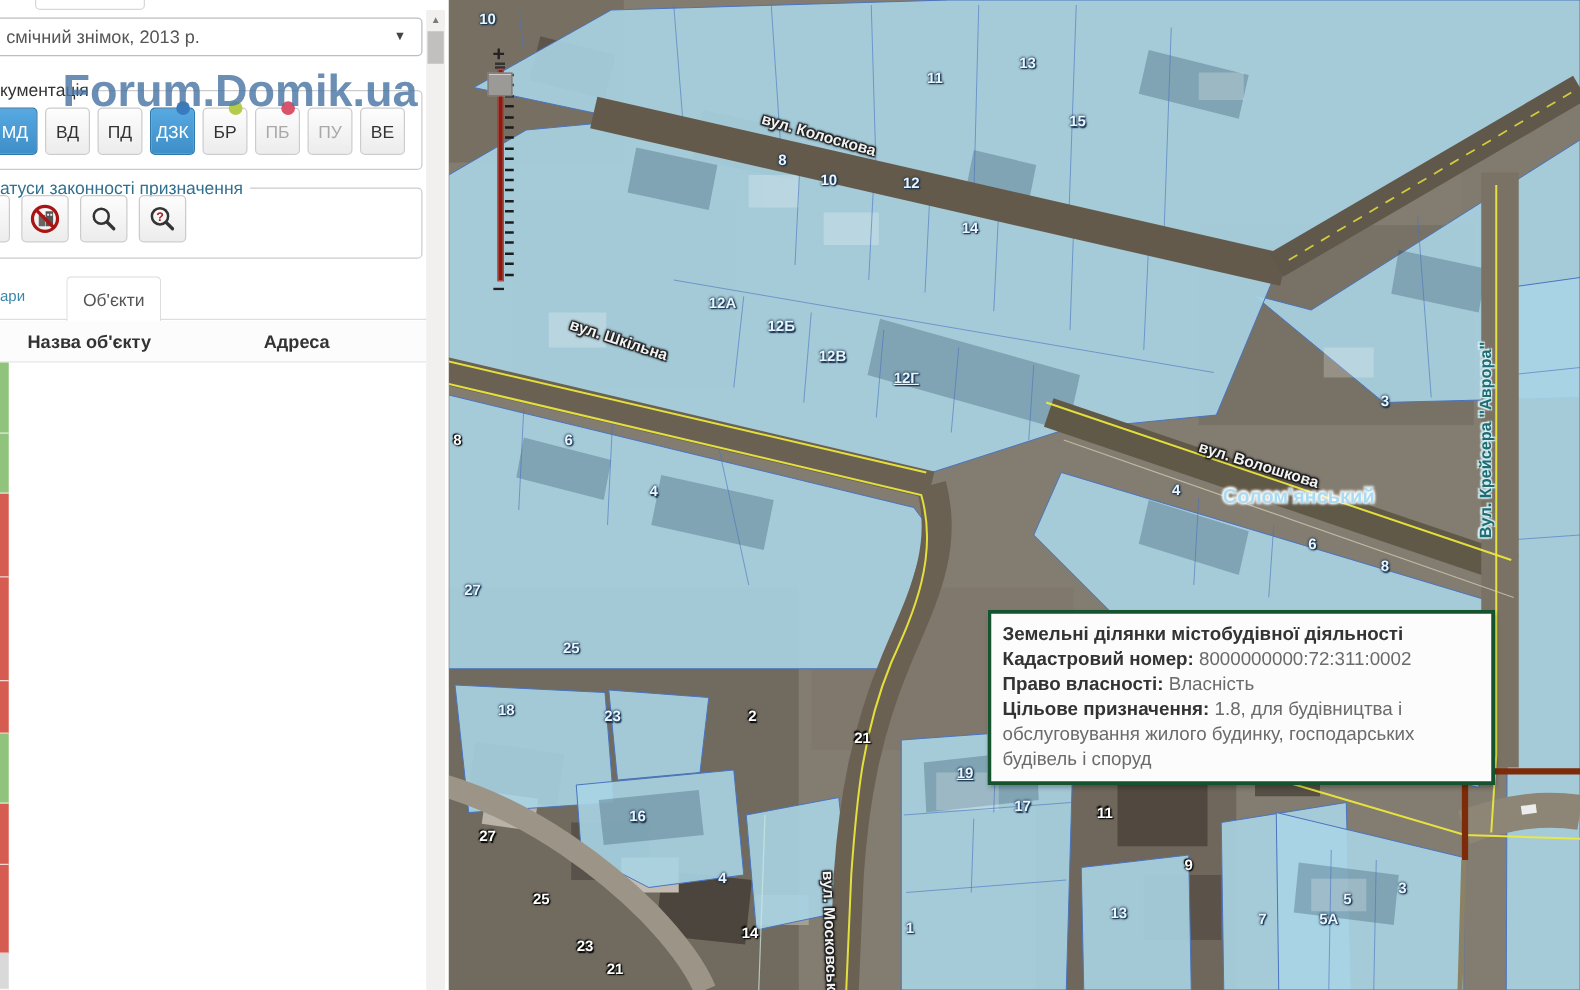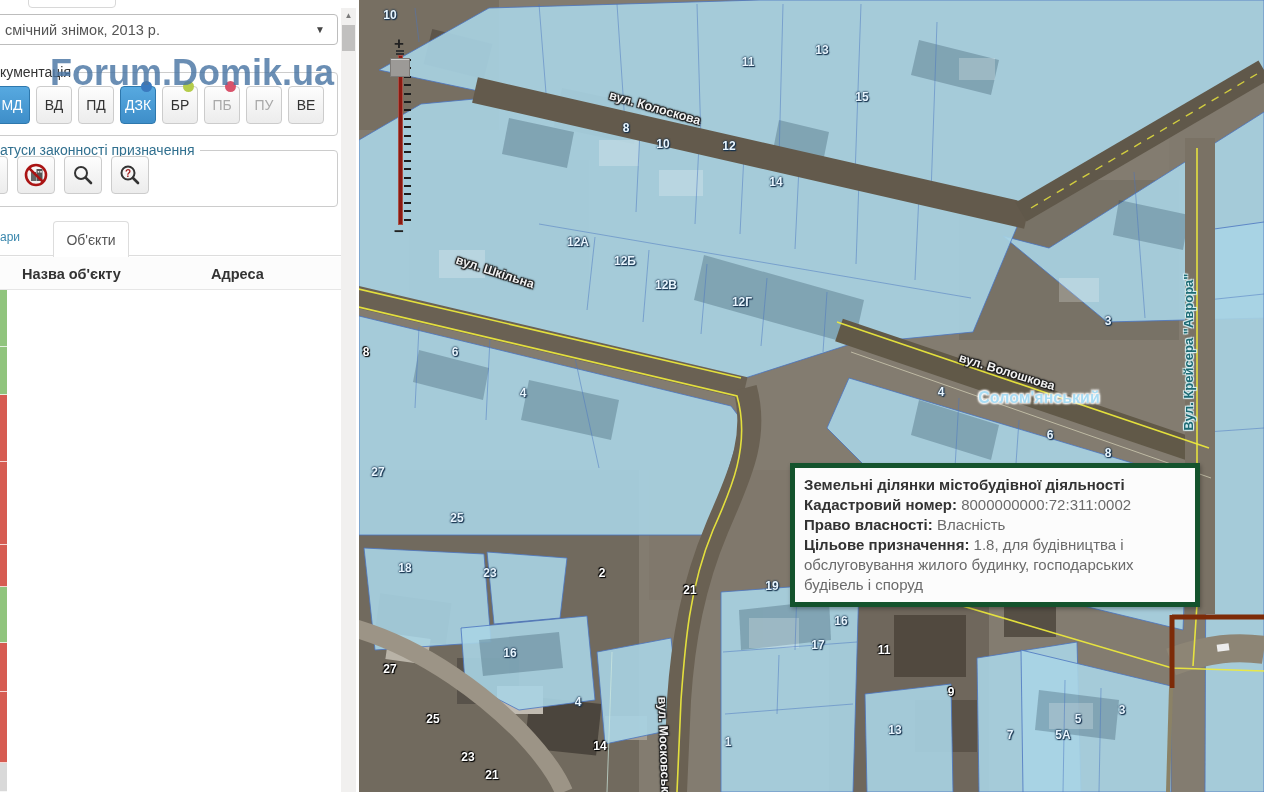--- a/index.html
+++ b/index.html
@@ -46,21 +46,21 @@
   .pnum{position:absolute;font-size:12px;font-weight:bold;color:#e9f6ff;white-space:nowrap;z-index:2;
     text-shadow:0 0 2px #16324e,0 0 2px #16324e,1px 1px 1px #16324e;transform:translate(-50%,-50%);}
   .pnum.dark{color:#fff;text-shadow:0 0 2px #000,1px 1px 1px #000,-1px -1px 1px #000;}
   .street-label{position:absolute;font-size:12.5px;font-weight:bold;color:#f2f2f2;white-space:nowrap;z-index:2;
     text-shadow:-1px -1px 1px #1c1c1c,1px -1px 1px #1c1c1c,-1px 1px 1px #1c1c1c,1px 1px 1px #1c1c1c,0 0 3px #000;}
   .street-label.kreys{color:#1d6b74;font-size:13px;
     text-shadow:-1px -1px 1px #d9f1f5,1px -1px 1px #d9f1f5,-1px 1px 1px #d9f1f5,1px 1px 1px #d9f1f5;}
   .street-label.district{color:#a9dcf3;font-size:16px;
     text-shadow:-1px -1px 2px #fff,1px -1px 2px #fff,-1px 1px 2px #fff,1px 1px 2px #fff;margin-left:44px;}
   
-  #tooltip{position:absolute;left:431px;top:463px;width:382px;background:#fcfcfc;border:5px solid #14532d;
+  #tooltip{position:absolute;left:431px;top:488px;width:382px;background:#fcfcfc;border:3px solid #14532d;
     box-shadow:1px 2px 4px rgba(0,0,0,.3);padding:7px 9px;font-size:15px;line-height:20px;color:#333;z-index:4;}
   .tt-title{font-weight:bold;color:#333;}
   .tt-label{font-weight:bold;color:#333;}
   .tt-val{color:#6b6b6b;}
   
   #zoomctl{position:absolute;left:28px;top:34px;width:26px;height:210px;z-index:3;}
   #z-plus{position:absolute;left:4px;top:0;width:16px;text-align:center;font-size:17px;font-weight:bold;color:#222;cursor:pointer;}
   .z-eq{position:absolute;left:9px;width:8px;height:0;border-top:2px solid #333;}
   #z-bar{position:absolute;left:11px;top:21px;width:3px;height:168px;background:#8b1a12;border:1px solid #a85046;box-sizing:content-box;}
   .z-tick{position:absolute;left:17px;width:7px;height:2px;background:#1d1d1d;}
@@ -210,35 +210,35 @@
       <div class="pnum" style="left: 389px; top: 62px;">11</div>
       <div class="pnum" style="left: 463px; top: 50px;">13</div>
       <div class="pnum" style="left: 503px; top: 97px;">15</div>
       <div class="pnum" style="left: 267px; top: 128px;">8</div>
       <div class="pnum" style="left: 304px; top: 144px;">10</div>
       <div class="pnum" style="left: 370px; top: 146px;">12</div>
       <div class="pnum" style="left: 417px; top: 182px;">14</div>
       <div class="pnum" style="left: 219px; top: 242px;">12А</div>
       <div class="pnum" style="left: 266px; top: 261px;">12Б</div>
       <div class="pnum" style="left: 307px; top: 285px;">12В</div>
-      <div class="pnum" style="left: 383px; top: 302px;">12Г</div>
+      <div class="pnum" style="left: 366px; top: 302px; text-decoration: underline;">12Г</div>
       <div class="pnum" style="left: 749px; top: 321px;">3</div>
       <div class="pnum dark" style="left: 7px; top: 352px;">8</div>
       <div class="pnum" style="left: 96px; top: 352px;">6</div>
       <div class="pnum" style="left: 164px; top: 393px;">4</div>
       <div class="pnum" style="left: 582px; top: 392px;">4</div>
       <div class="pnum" style="left: 691px; top: 435px;">6</div>
       <div class="pnum" style="left: 749px; top: 453px;">8</div>
       <div class="pnum" style="left: 19px; top: 472px;">27</div>
       <div class="pnum" style="left: 98px; top: 518px;">25</div>
       <div class="pnum" style="left: 46px; top: 568px;">18</div>
       <div class="pnum" style="left: 131px; top: 573px;">23</div>
       <div class="pnum dark" style="left: 243px; top: 573px;">2</div>
       <div class="pnum dark" style="left: 331px; top: 590px;">21</div>
-      <div class="pnum" style="left: 413px; top: 586px;">19</div>
+      <div class="pnum" style="left: 413px; top: 618px; text-decoration: underline;">19</div>
       <div class="pnum" style="left: 482px; top: 621px;">16</div>
       <div class="pnum" style="left: 459px; top: 645px;">17</div>
       <div class="pnum dark" style="left: 525px; top: 650px;">11</div>
       <div class="pnum dark" style="left: 592px; top: 692px;">9</div>
       <div class="pnum" style="left: 536px; top: 730px;">13</div>
       <div class="pnum" style="left: 704px; top: 698px; margin-top: 37px;">5А</div>
       <div class="pnum" style="left: 719px; top: 719px;">5</div>
       <div class="pnum" style="left: 763px; top: 710px;">3</div>
       <div class="pnum" style="left: 651px; top: 735px;">7</div>
       <div class="pnum" style="left: 369px; top: 742px;">1</div>

